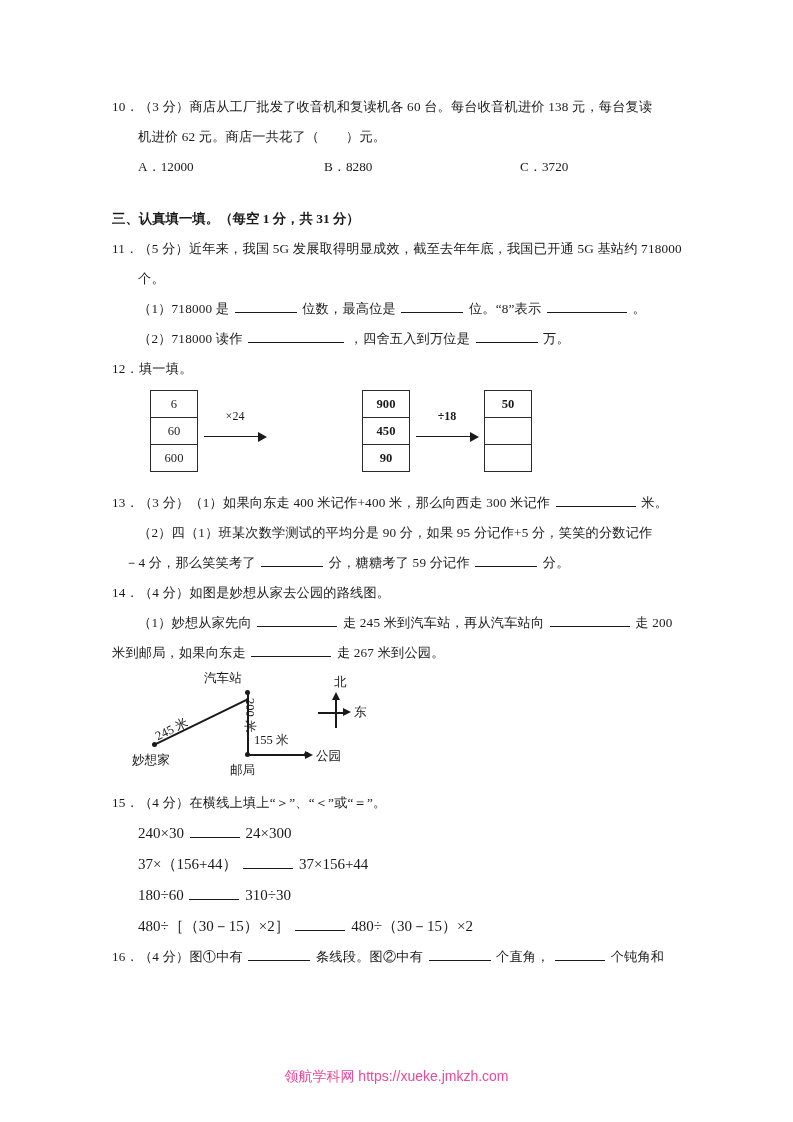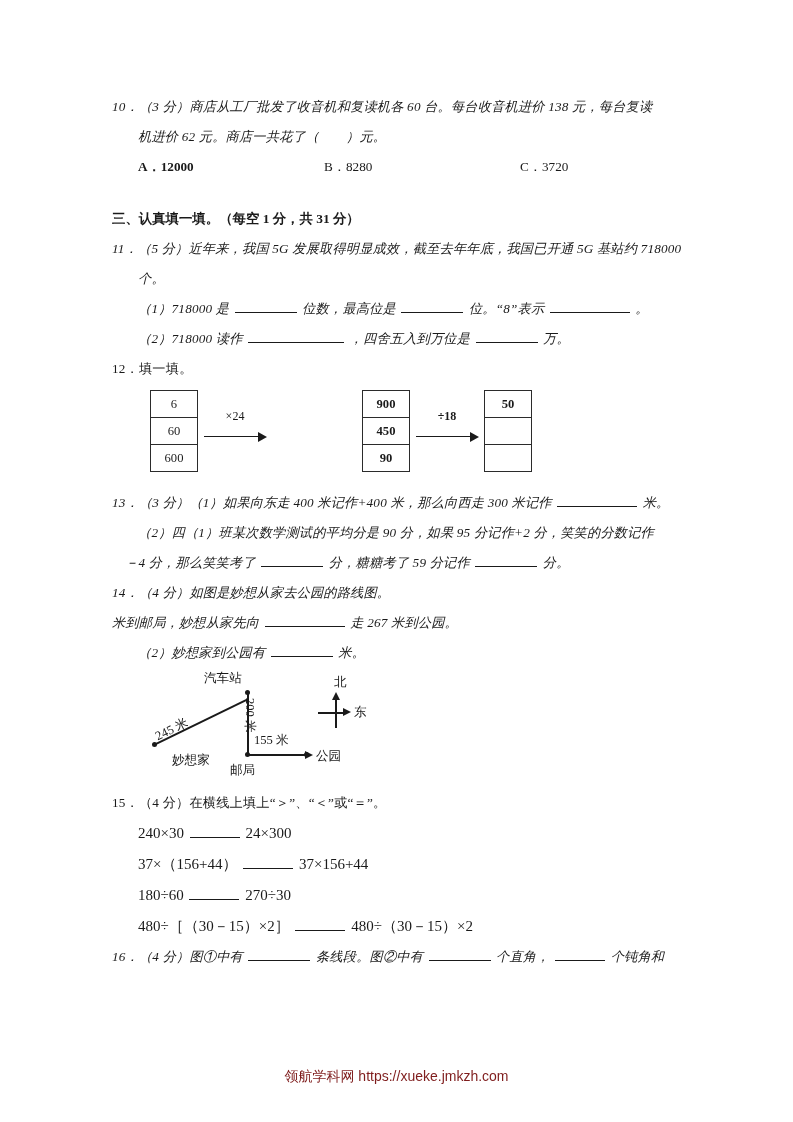--- a/index.html
+++ b/index.html
@@ -28,21 +28,20 @@
     width: 578px;
   }
   
   .q {
     font-size: 13.2px;
     line-height: 30px;
     letter-spacing: 0.2px;
   }
   .q-line {
     white-space: nowrap;
-    font-style: italic;
   }
   .indent1 { padding-left: 26px; }
   .indent2 { padding-left: 13px; }
   .section-head {
     font-size: 13.4px;
     font-weight: bold;
     line-height: 30px;
     margin-top: 22px;
   }
   .blank {
@@ -54,21 +53,21 @@
   }
   .b-sm { width: 50px; }
   .b-md { width: 62px; }
   .b-lg { width: 80px; }
   .choices {
     font-size: 13.2px;
     line-height: 30px;
     padding-left: 26px;
     display: flex;
   }
-  .choice-a { width: 186px; font-weight: bold; }
+  .choice-a { width: 186px; }
   .choice-b { width: 196px; }
   
   .boxfig {
     position: relative;
     height: 96px;
     margin-top: 6px;
     margin-bottom: 2px;
   }
   .boxgroup {
     position: absolute;
@@ -187,21 +186,21 @@
     white-space: nowrap;
   }
   
   .footer {
     position: absolute;
     left: 0;
     top: 1068px;
     width: 793px;
     text-align: center;
     font-size: 14px;
-    color: #7f1d1d;
+    color: #ec4899;
     font-family: "Liberation Sans", sans-serif;
   }
 </style>
 </head>
 <body>
 
 <div class="page">
   <div class="content">
 
     <div class="q">
@@ -273,41 +272,43 @@
       </div>
 
     </div>
 
     <div class="q">
       <div class="q-line">
         <span>13．（3 分）（1）如果向东走 400 米记作+400 米，那么向西走 300 米记作</span>
         <span class="blank b-lg"></span>
         <span>米。</span>
       </div>
-      <div class="q-line indent1">（2）四（1）班某次数学测试的平均分是 90 分，如果 95 分记作+2 分，笑笑的分数记作</div>
+      <div class="q-line indent1">（2）四（1）班某次数学测试的平均分是 90 分，如果 95 分记作+5 分，笑笑的分数记作</div>
       <div class="q-line indent2">
         <span>－4 分，那么笑笑考了</span>
         <span class="blank b-md"></span>
         <span>分，糖糖考了 59 分记作</span>
         <span class="blank b-md"></span>
         <span>分。</span>
       </div>
     </div>
 
     <div class="q">
       <div class="q-line">14．（4 分）如图是妙想从家去公园的路线图。</div>
+      <div class="q-line indent1">
+        <span>（1）妙想从家先向</span>
+        <span class="blank b-lg"></span>
+        <span>走 245 米到汽车站，再从汽车站向</span>
+        <span class="blank b-lg"></span>
+        <span>走 200</span>
+      </div>
       <div class="q-line">
-        <span>米到邮局，妙想从家先向</span>
+        <span>米到邮局，如果向东走</span>
         <span class="blank b-lg"></span>
         <span>走 267 米到公园。</span>
-      </div>
-      <div class="q-line indent1">
-        <span>（2）妙想家到公园有</span>
-        <span class="blank b-md"></span>
-        <span>米。</span>
       </div>
     </div>
 
     <div class="mapfig">
 
       <div class="mlabel" style="left:92px; top:0;">汽车站</div>
 
       <div class="mline" style="left:42px; top:74px; width:104px; height:1.5px; transform:rotate(-26deg); transform-origin:left center;"></div>
       <div class="mlabel rot-diag" style="left:48px; top:58px;">245 米</div>
 
@@ -316,21 +317,21 @@
 
       <div class="mline" style="left:137px; top:84px; width:60px; height:1.5px;"></div>
       <div class="arrow-head-right" style="left:193px; top:80.5px;"></div>
       <div class="mlabel" style="left:142px; top:62px;">155 米</div>
 
       <div class="dot" style="left:40px; top:72px;"></div>
       <div class="dot" style="left:133px; top:20px;"></div>
       <div class="dot" style="left:133px; top:82px;"></div>
       <div class="dot" style="left:192px; top:82px;"></div>
 
-      <div class="mlabel" style="left:20px; top:82px;margin-left:40px;">妙想家</div>
+      <div class="mlabel" style="left:20px; top:82px;">妙想家</div>
       <div class="mlabel" style="left:118px; top:92px;">邮局</div>
       <div class="mlabel" style="left:204px; top:78px;">公园</div>
 
       <div class="compass">
         <div class="mlabel" style="left:222px; top:4px;">北</div>
         <div class="up-head" style="left:220px; top:22px;"></div>
         <div class="v" style="left:223.2px; top:28px;"></div>
         <div class="h" style="left:206px; top:42px;"></div>
         <div class="right-head" style="left:231px; top:38px;"></div>
         <div class="mlabel" style="left:242px; top:34px;">东</div>
@@ -345,21 +346,21 @@
       <span>24×300</span>
     </div>
     <div class="cmp">
       <span>37×（156+44）</span>
       <span class="blank b-sm"></span>
       <span>37×156+44</span>
     </div>
     <div class="cmp">
       <span>180÷60</span>
       <span class="blank b-sm"></span>
-      <span>270÷30</span>
+      <span>310÷30</span>
     </div>
     <div class="cmp">
       <span>480÷［（30－15）×2］</span>
       <span class="blank b-sm"></span>
       <span>480÷（30－15）×2</span>
     </div>
 
     <div class="q">
       <div class="q-line">
         <span>16．（4 分）图①中有</span>

